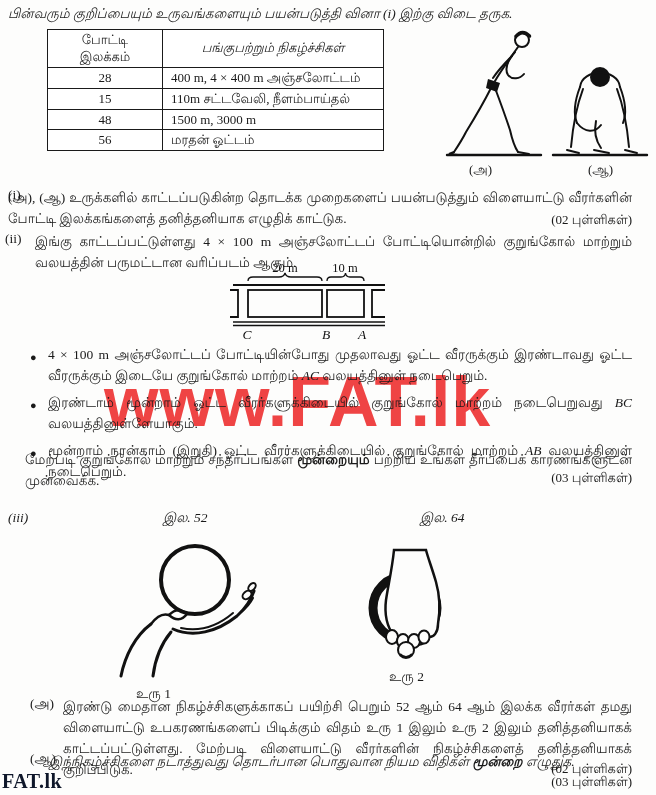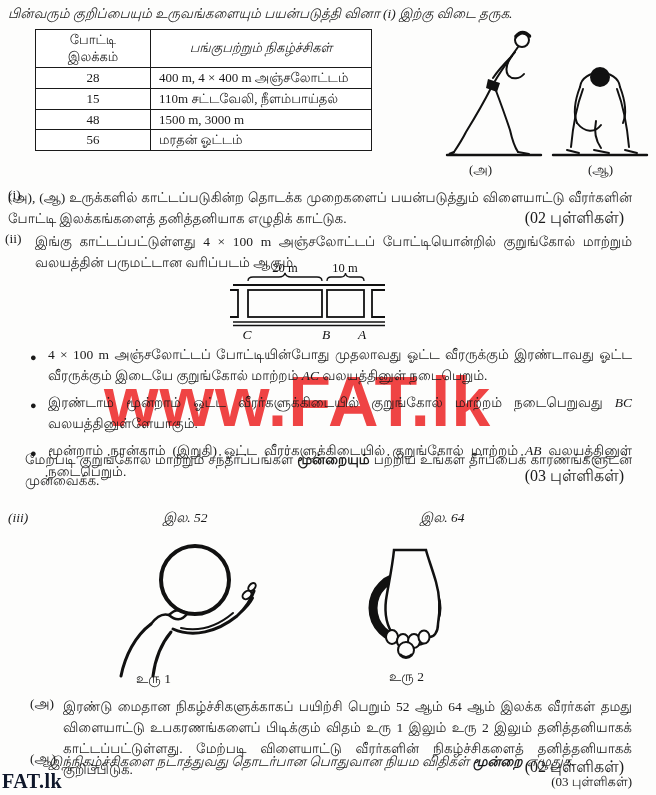--- a/index.html
+++ b/index.html
@@ -5,37 +5,37 @@
   * { margin:0; padding:0; box-sizing:border-box; }
   html,body { background:#ffffff; }
   .page {
     position:relative; width:656px; height:795px; background:#fdfdfc;
     overflow:hidden; font-family:"Liberation Serif", serif; color:#1a1a1a;
   }
   .abs { position:absolute; z-index:1; }
   .txt { font-size:13.5px; line-height:21px; text-align:justify; }
   .single { text-align:left; white-space:nowrap;font-style:italic; }
   .qnum { position:absolute; left:0; top:0; font-size:13.5px; }
-  .marks { position:absolute; right:8px; bottom:0; font-size:16px; white-space:nowrap; }
+  .marks { position:absolute; right:0; bottom:0; font-size:13px; white-space:nowrap; }
   .bold { font-weight:bold; }
   .zone { font-style:italic; font-family:"Liberation Serif", serif; }
 
   
   .wm-center {
     position:absolute; left:104px; top:362px; z-index:0;
     font-family:"Liberation Sans", sans-serif; font-weight:bold;
     font-size:70px; letter-spacing:1px; white-space:nowrap;
   }
   .wm-corner {
     position:absolute; left:2px; top:770px; z-index:2;
     font-weight:bold; font-size:20px; letter-spacing:0.5px;
   }
 
   
-  table.events { border-collapse:collapse; font-size:13px; background:#fff; }
+  table.events { border-collapse:collapse; font-size:13px; background:#fff;margin-left:12px; }
   table.events td, table.events th {
     border:1.6px solid #1a1a1a; padding:1.5px 8px; height:20px;
     font-weight:normal; vertical-align:middle;
   }
   td.no, th.no { width:115px; text-align:center; }
   th.ev { width:221px; text-align:center; font-style:italic; }
   td.ev { width:221px; text-align:left; }
 
   svg { display:block; overflow:visible; }
   .figlabel { font-size:13px; }
@@ -170,21 +170,21 @@
       <path d="M40,148 C42,132 48,116 58,104" stroke-width="3"></path>
       <path d="M38,96 C44,88 50,85 56,87" stroke-width="2.5"></path>
       <path d="M56,87 q9,-9 18,-1 q-8,10 -18,1 z" stroke-width="2.5"></path>
       <path d="M60,101 C80,110 104,104 124,88 C133,80 138,72 141,63" stroke-width="3"></path>
       <path d="M68,100 C88,104 106,97 120,85" stroke-width="2"></path>
       <path d="M128,84 q8,-6 12,-14" stroke-width="2"></path>
       <ellipse cx="134" cy="67" rx="5" ry="3.5" transform="rotate(-40 134 67)" stroke-width="2"></ellipse>
       <ellipse cx="139" cy="59" rx="4.5" ry="3" transform="rotate(-50 139 59)" stroke-width="2"></ellipse>
     </g>
   </svg>
-  <div class="abs caption" style="left:136px; top:671px;">உரு 1</div>
+  <div class="abs caption" style="left:136px; top:686px;">உரு 1</div>
 
   <svg class="abs" style="left:348px; top:538px;" width="140" height="128" viewBox="0 0 140 128">
     <circle cx="57" cy="70" r="32" stroke="#111" stroke-width="9" fill="none"></circle>
     <path d="M46,12 C44,32 40,48 38,62 C36,78 40,90 46,98 C50,105 58,108 64,105 C70,109 78,106 80,99 C86,100 90,94 90,86 C92,74 92,58 88,44 C84,30 80,20 78,12 Z" fill="#fdfdfc" stroke="#111" stroke-width="2.5"></path>
     <g fill="#fdfdfc" stroke="#111" stroke-width="2">
       <ellipse cx="44" cy="99" rx="6" ry="7"></ellipse>
       <ellipse cx="55" cy="103" rx="6" ry="7"></ellipse>
       <ellipse cx="66" cy="103" rx="6" ry="7"></ellipse>
       <ellipse cx="76" cy="99" rx="5.5" ry="6.5"></ellipse>
       <circle cx="58" cy="112" r="8"></circle>

